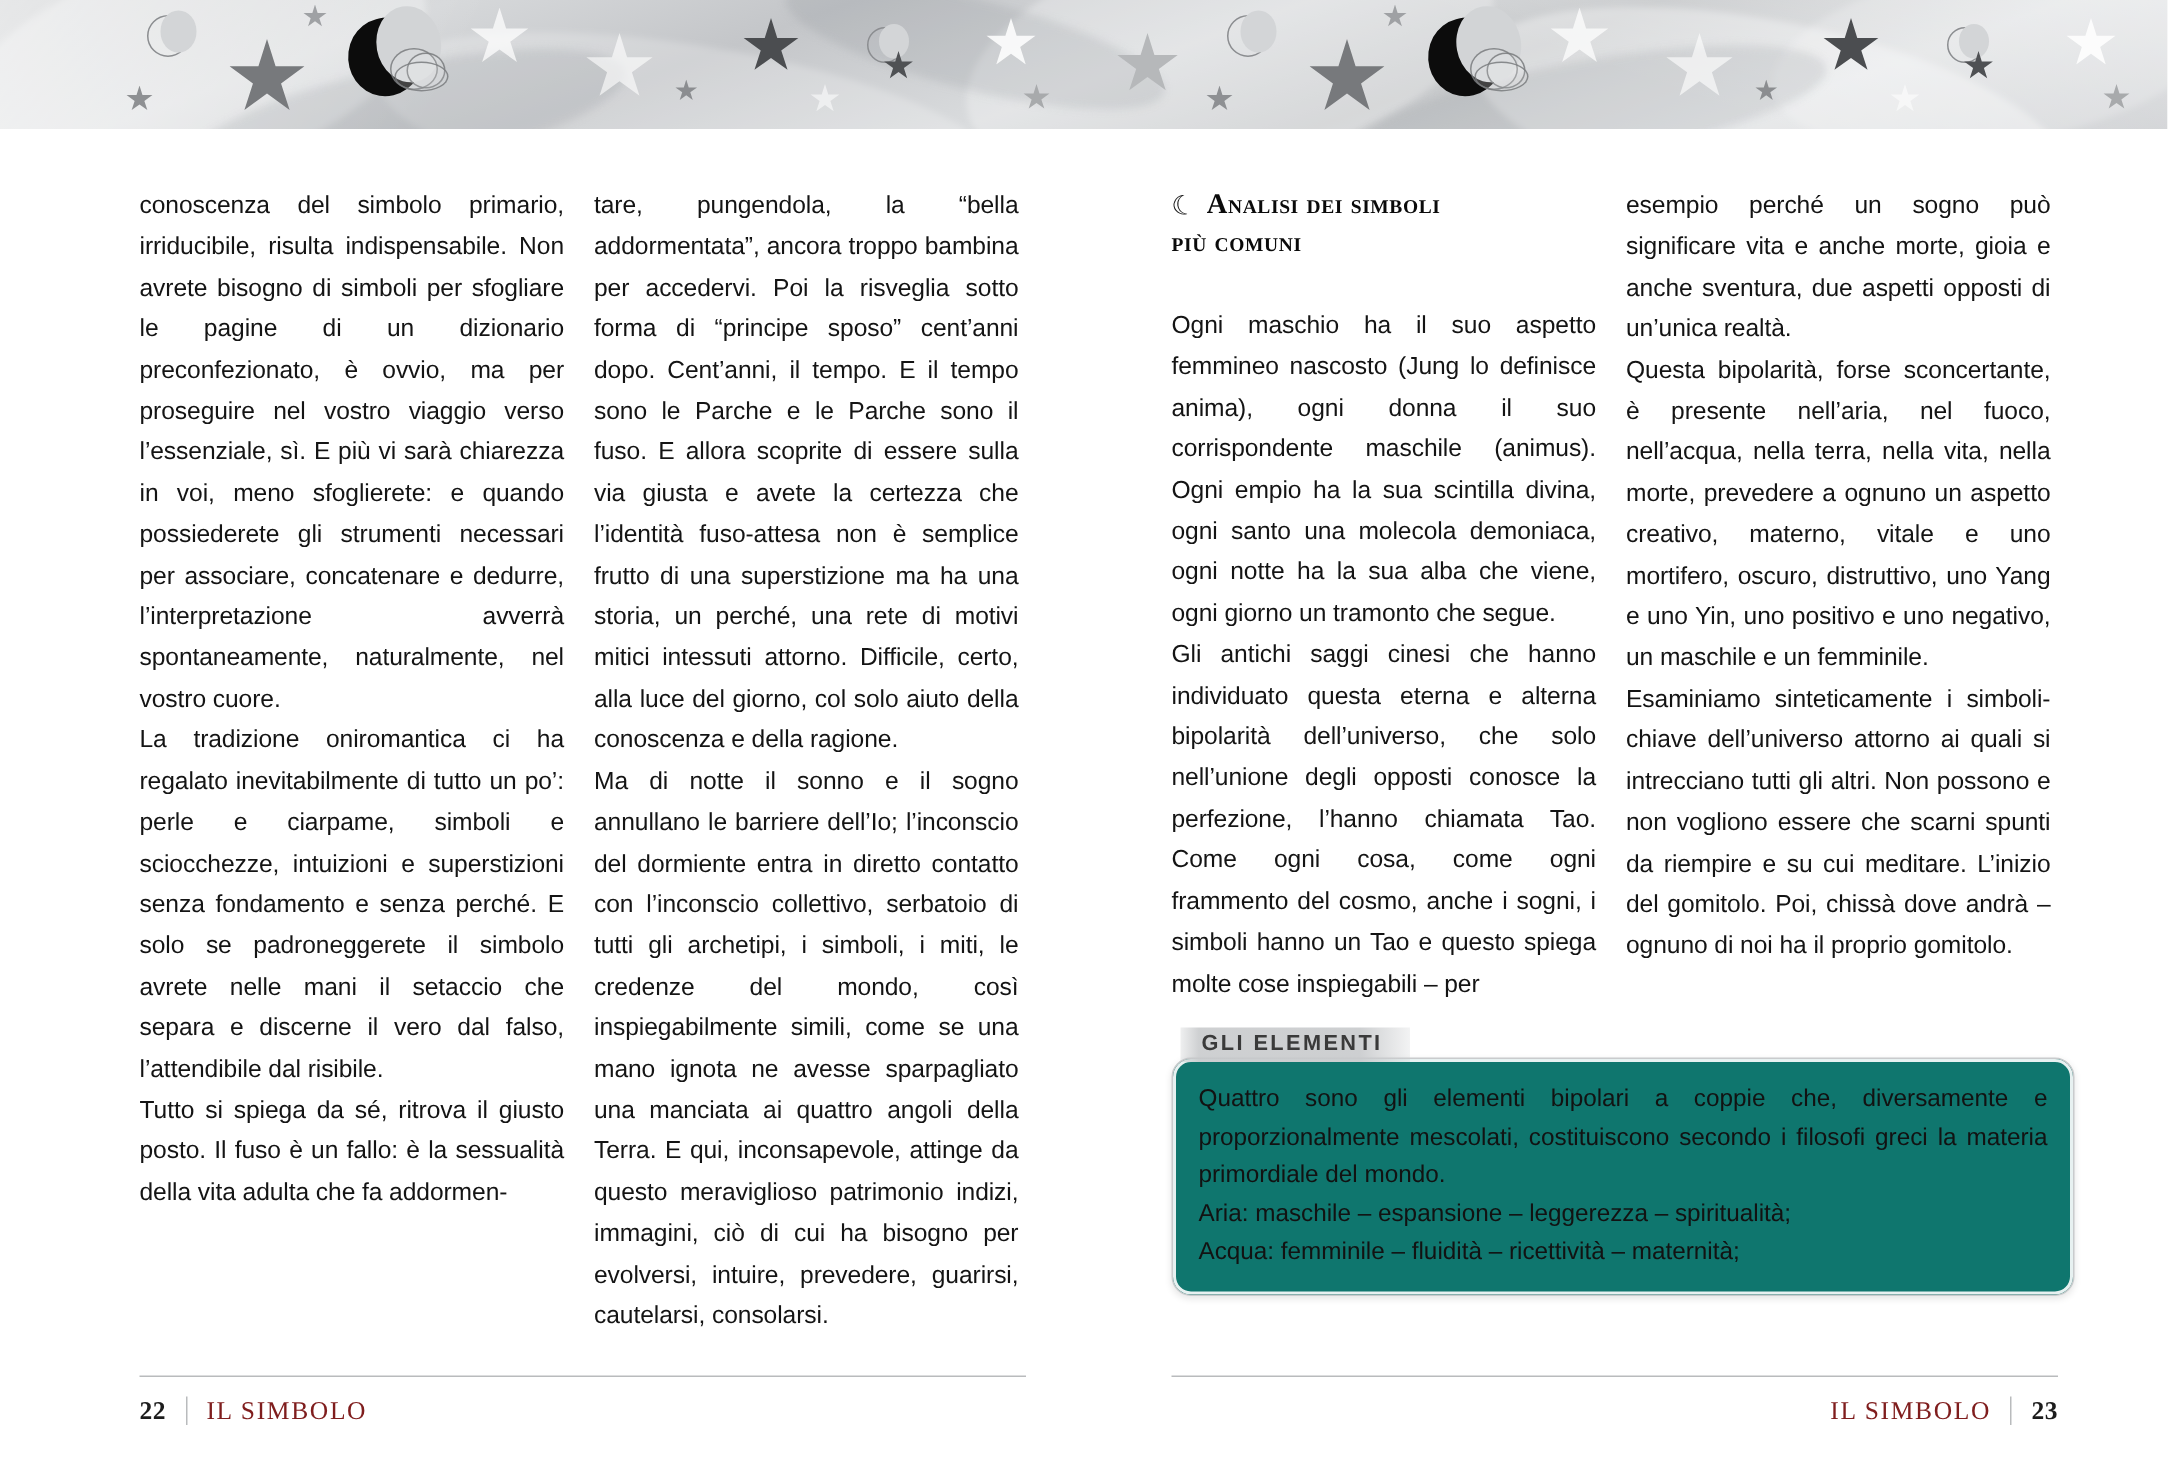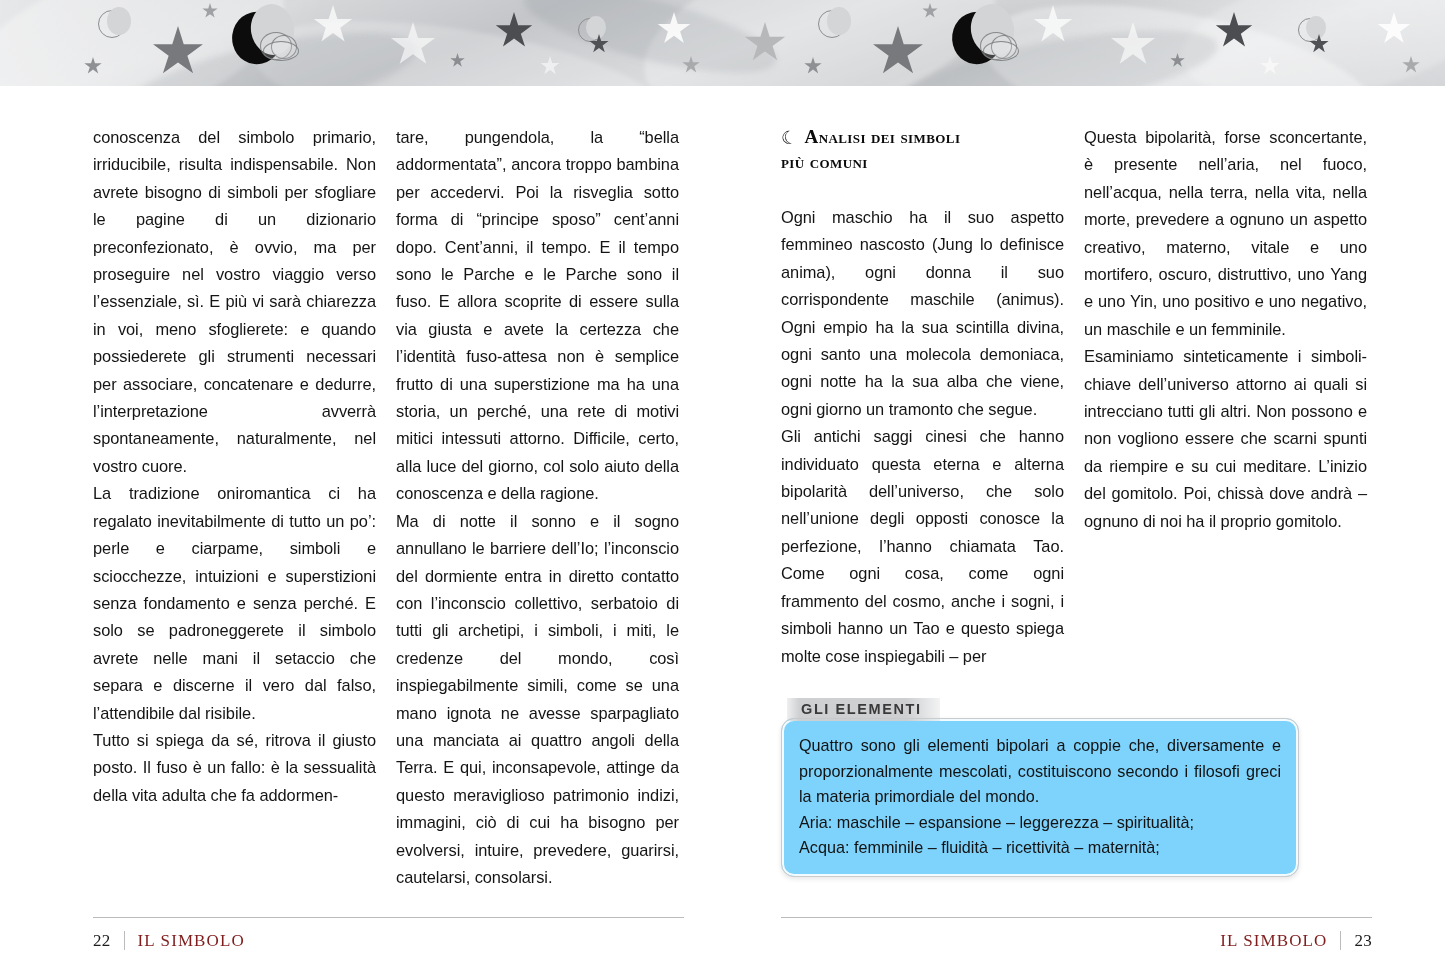--- a/index.html
+++ b/index.html
@@ -174,22 +174,22 @@
     color: #1a1a1a;
     margin-right: 7px;
     transform: translateY(1px) rotate(-8deg);
   }
   .heading-line2 { display: block; }
 
   
   .callout {
     position: absolute;
     left: 58px;
-    top: 612px;
-    width: 518px;
+    top: 599px;
+    width: 602px;
   }
   .callout-tab {
     position: relative;
     margin-left: 6px;
     display: inline-block;
     padding: 3px 18px 4px 14px;
     font-size: 14.5px;
     font-weight: bold;
     letter-spacing: 1.6px;
     color: #3a3a3a;
@@ -198,21 +198,21 @@
                 rgba(198,200,202,0.85) 8%,
                 rgba(200,202,204,0.9) 78%,
                 rgba(205,207,209,0.25) 100%);
     z-index: 2;
   }
   .callout-box {
     position: relative;
     margin-top: -3px;
     border: 1.5px solid #c9cbcd;
     border-radius: 13px;
-    background: #7dd3fc;
+    background: #0f766e;
     padding: 14px 17px 15px 17px;
     box-shadow: 0 2px 5px rgba(0,0,0,0.10),
                 0 0 0 2px rgba(255,255,255,0.9) inset;
   }
   .callout-box p {
     margin: 0;
     font-family: "Liberation Sans", sans-serif;
     font-size: 16.2px;
     line-height: 25.6px;
     color: #121212;
@@ -237,21 +237,21 @@
     background: #b9bbbd;
   }
   .page.left .footer  { left: 93px; width: 591px; }
   .page.right .footer { left: 58px; width: 591px; justify-content: flex-end; }
   .page.left .footer-rule  { left: 0; width: 591px; }
   .page.right .footer-rule { left: 0; width: 591px; }
 
   .folio {
     font-family: "Liberation Serif", serif;
     font-size: 17px;
-    font-weight: normal;
+    font-weight: bold;
     color: #1c1c1c;
     letter-spacing: 0.3px;
     text-align: center;
   }
   .running-head {
     font-family: "Liberation Serif", serif;
     font-size: 17px;
     font-variant: small-caps;
     letter-spacing: 1.1px;
     color: #7f1d1d;
@@ -368,20 +368,21 @@
       <div class="col">
         <div class="section-heading">
           <span class="moon-glyph">☾</span><span>Analisi dei simboli</span>
           <span class="heading-line2">più comuni</span>
         </div>
         <p class="body">Ogni maschio ha il suo aspetto femmineo nascosto (Jung lo definisce anima), ogni donna il suo corrispondente maschile (animus). Ogni empio ha la sua scintilla divina, ogni santo una molecola demoniaca, ogni notte ha la sua alba che viene, ogni giorno un tramonto che segue.</p>
         <p class="body">Gli antichi saggi cinesi che hanno individuato questa eterna e alterna bipolarità dell’universo, che solo nell’unione degli opposti conosce la perfezione, l’hanno chiamata Tao. Come ogni cosa, come ogni frammento del cosmo, anche i sogni, i simboli hanno un Tao e questo spiega molte cose inspiegabili – per</p>
       </div>
 
       <div class="col">
+        <p class="body">esempio perché un sogno può significare vita e anche morte, gioia e anche sventura, due aspetti opposti di un’unica realtà.</p>
         <p class="body">Questa bipolarità, forse sconcertante, è presente nell’aria, nel fuoco, nell’acqua, nella terra, nella vita, nella morte, prevedere a ognuno un aspetto creativo, materno, vitale e uno mortifero, oscuro, distruttivo, uno Yang e uno Yin, uno positivo e uno negativo, un maschile e un femminile.</p>
         <p class="body">Esaminiamo sinteticamente i simboli-chiave dell’universo attorno ai quali si intrecciano tutti gli altri. Non possono e non vogliono essere che scarni spunti da riempire e su cui meditare. L’inizio del gomitolo. Poi, chissà dove andrà – ognuno di noi ha il proprio gomitolo.</p>
       </div>
 
     </div>
 
     <div class="callout">
       <div class="callout-tab">GLI ELEMENTI</div>
       <div class="callout-box">
         <p class="justified">Quattro sono gli elementi bipolari a coppie che, diversamente e proporzionalmente mescolati, costituiscono secondo i filosofi greci la materia primordiale del mondo.</p>

